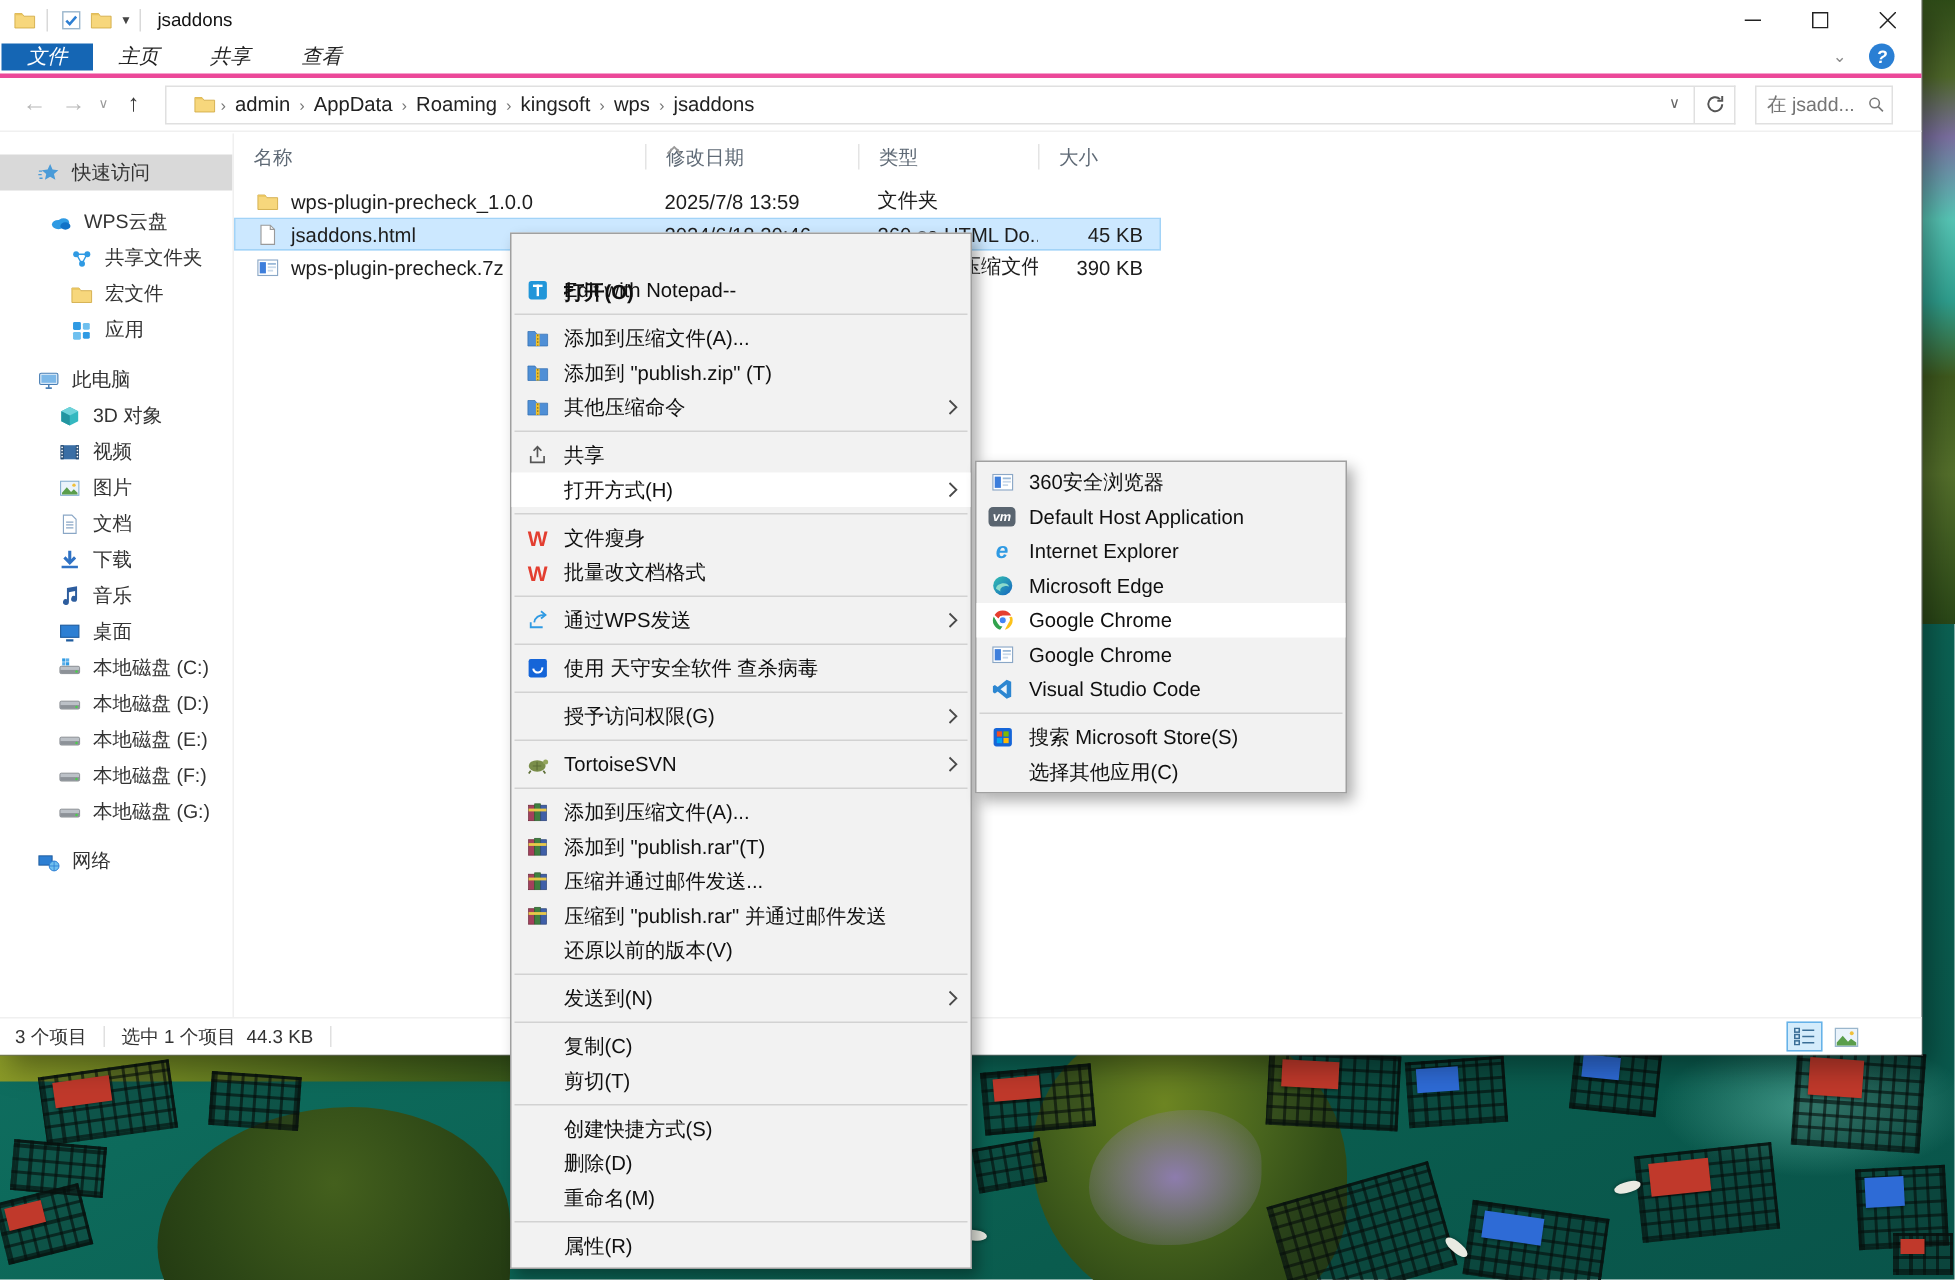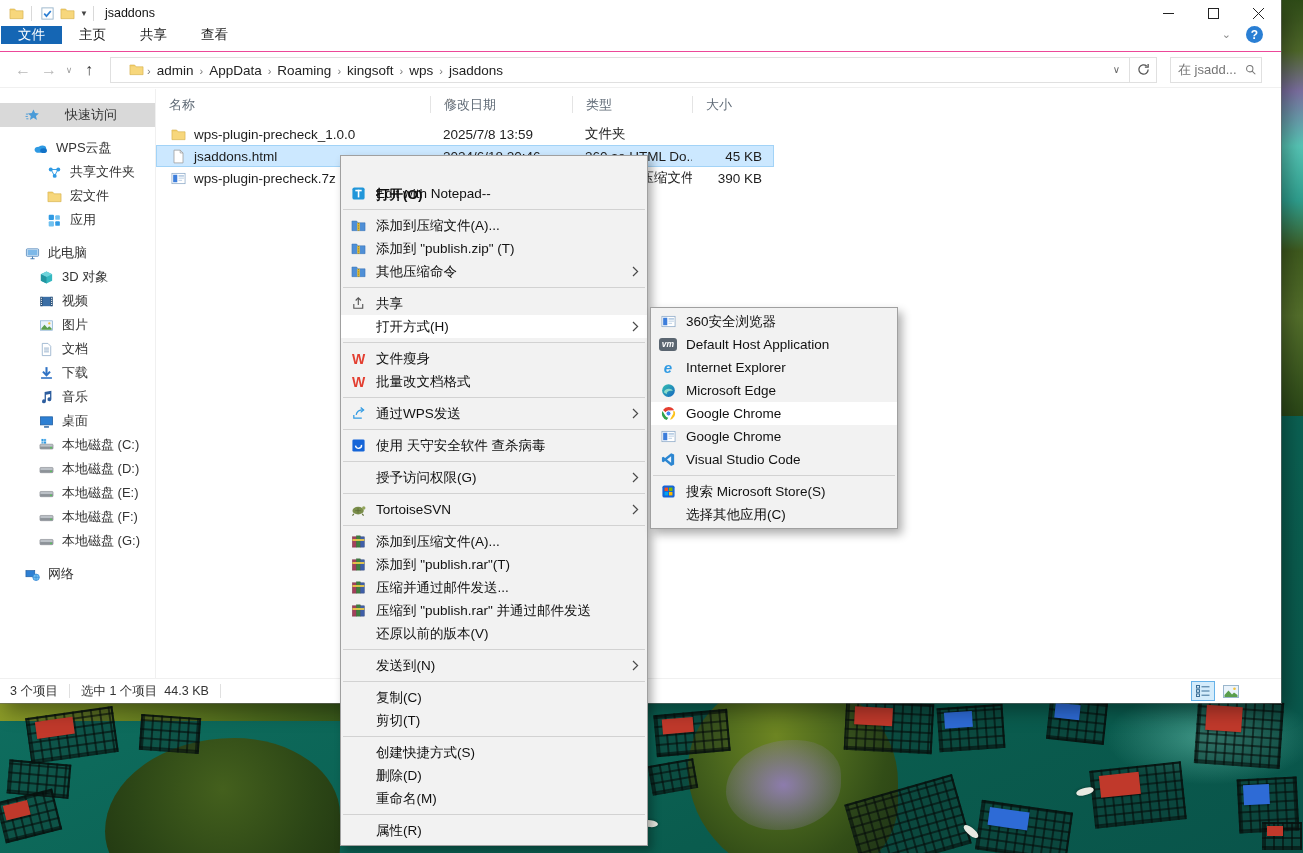--- a/index.html
+++ b/index.html
@@ -40,21 +40,21 @@
   
   .titlebar{height:26px;display:flex;align-items:center;padding-left:6px;font-size:12.5px;color:#111;position:relative;}
   .tb-sep{width:1px;height:15px;background:#d9d9d9;margin:0 5px;}
   .tb-title{margin-left:6px;}
   .qat-caret{font-size:8px;color:#444;margin-left:3px;}
   .win-controls{position:absolute;right:0;top:0;display:flex;height:26px;}
   .wc{width:45px;height:26px;display:flex;align-items:center;justify-content:center;color:#222;}
   .wc svg{width:11px;height:11px;}
 
   
-  .rtabs{height:26px;display:flex;align-items:flex-start;border-bottom:1px solid #ec4899;padding-left:1px;position:relative;}
+  .rtabs{height:26px;display:flex;align-items:center;border-bottom:3px solid #ec4899;padding-left:1px;position:relative;font-style:italic;}
   .rtab{padding:0 17px;display:flex;align-items:center;font-size:13.5px;color:#232323;}
   .rtab.active{background:#1566b4;color:#fff;}
   .ribbon-right{margin-left:auto;display:flex;align-items:center;gap:15px;padding-right:18px;}
   .help-circle{width:17px;height:17px;border-radius:50%;background:#2a7fd4;color:#fff;font-size:12px;font-weight:bold;
     display:flex;align-items:center;justify-content:center;}
   .rib-chev{color:#8a8a8a;font-size:11px;}
 
   
   .navbar{height:36px;display:flex;align-items:center;padding:0 0 0 10px;border-bottom:1px solid #f0f0f0;}
   .nav-arrow{font-size:16px;width:26px;text-align:center;}
@@ -70,21 +70,21 @@
   .searchbox input{border:none;outline:none;width:100%;font-size:13px;color:#444;font-family:inherit;background:transparent;}
 
   
   .main{position:absolute;top:89px;bottom:25px;left:0;right:0;display:flex;}
   .sidebar{width:156px;border-right:1px solid #f0f0f0;padding-top:14px;overflow:hidden;}
   .side-item{height:24px;display:flex;align-items:center;font-size:13px;color:#333;white-space:nowrap;}
   .side-item.ind1{padding-left:22px;}
   .side-item.ind1g{padding-left:30px;}
   .side-item.ind2{padding-left:44px;}
   .side-item.ind2p{padding-left:36px;}
-  .side-item.sel{background:#d9d9d9;gap:17px;}
+  .side-item.sel{background:#d9d9d9;}
   .side-item.gap{margin-top:9px;}
   .side-item .lbl{margin-left:6px;}
 
   .filearea{flex:1;position:relative;}
   .sort-caret{position:absolute;left:288px;top:1px;color:#8a8a8a;}
   .hdr{display:flex;height:25px;align-items:center;font-size:13px;color:#5f6a76;margin-top:3px;}
   .hc{padding-left:13px;height:17px;display:flex;align-items:center;}
   .hc+.hc{border-left:1px solid #e4e4e4;}
   .hc-name{width:274px;}
   .hc-date{width:142px;}

